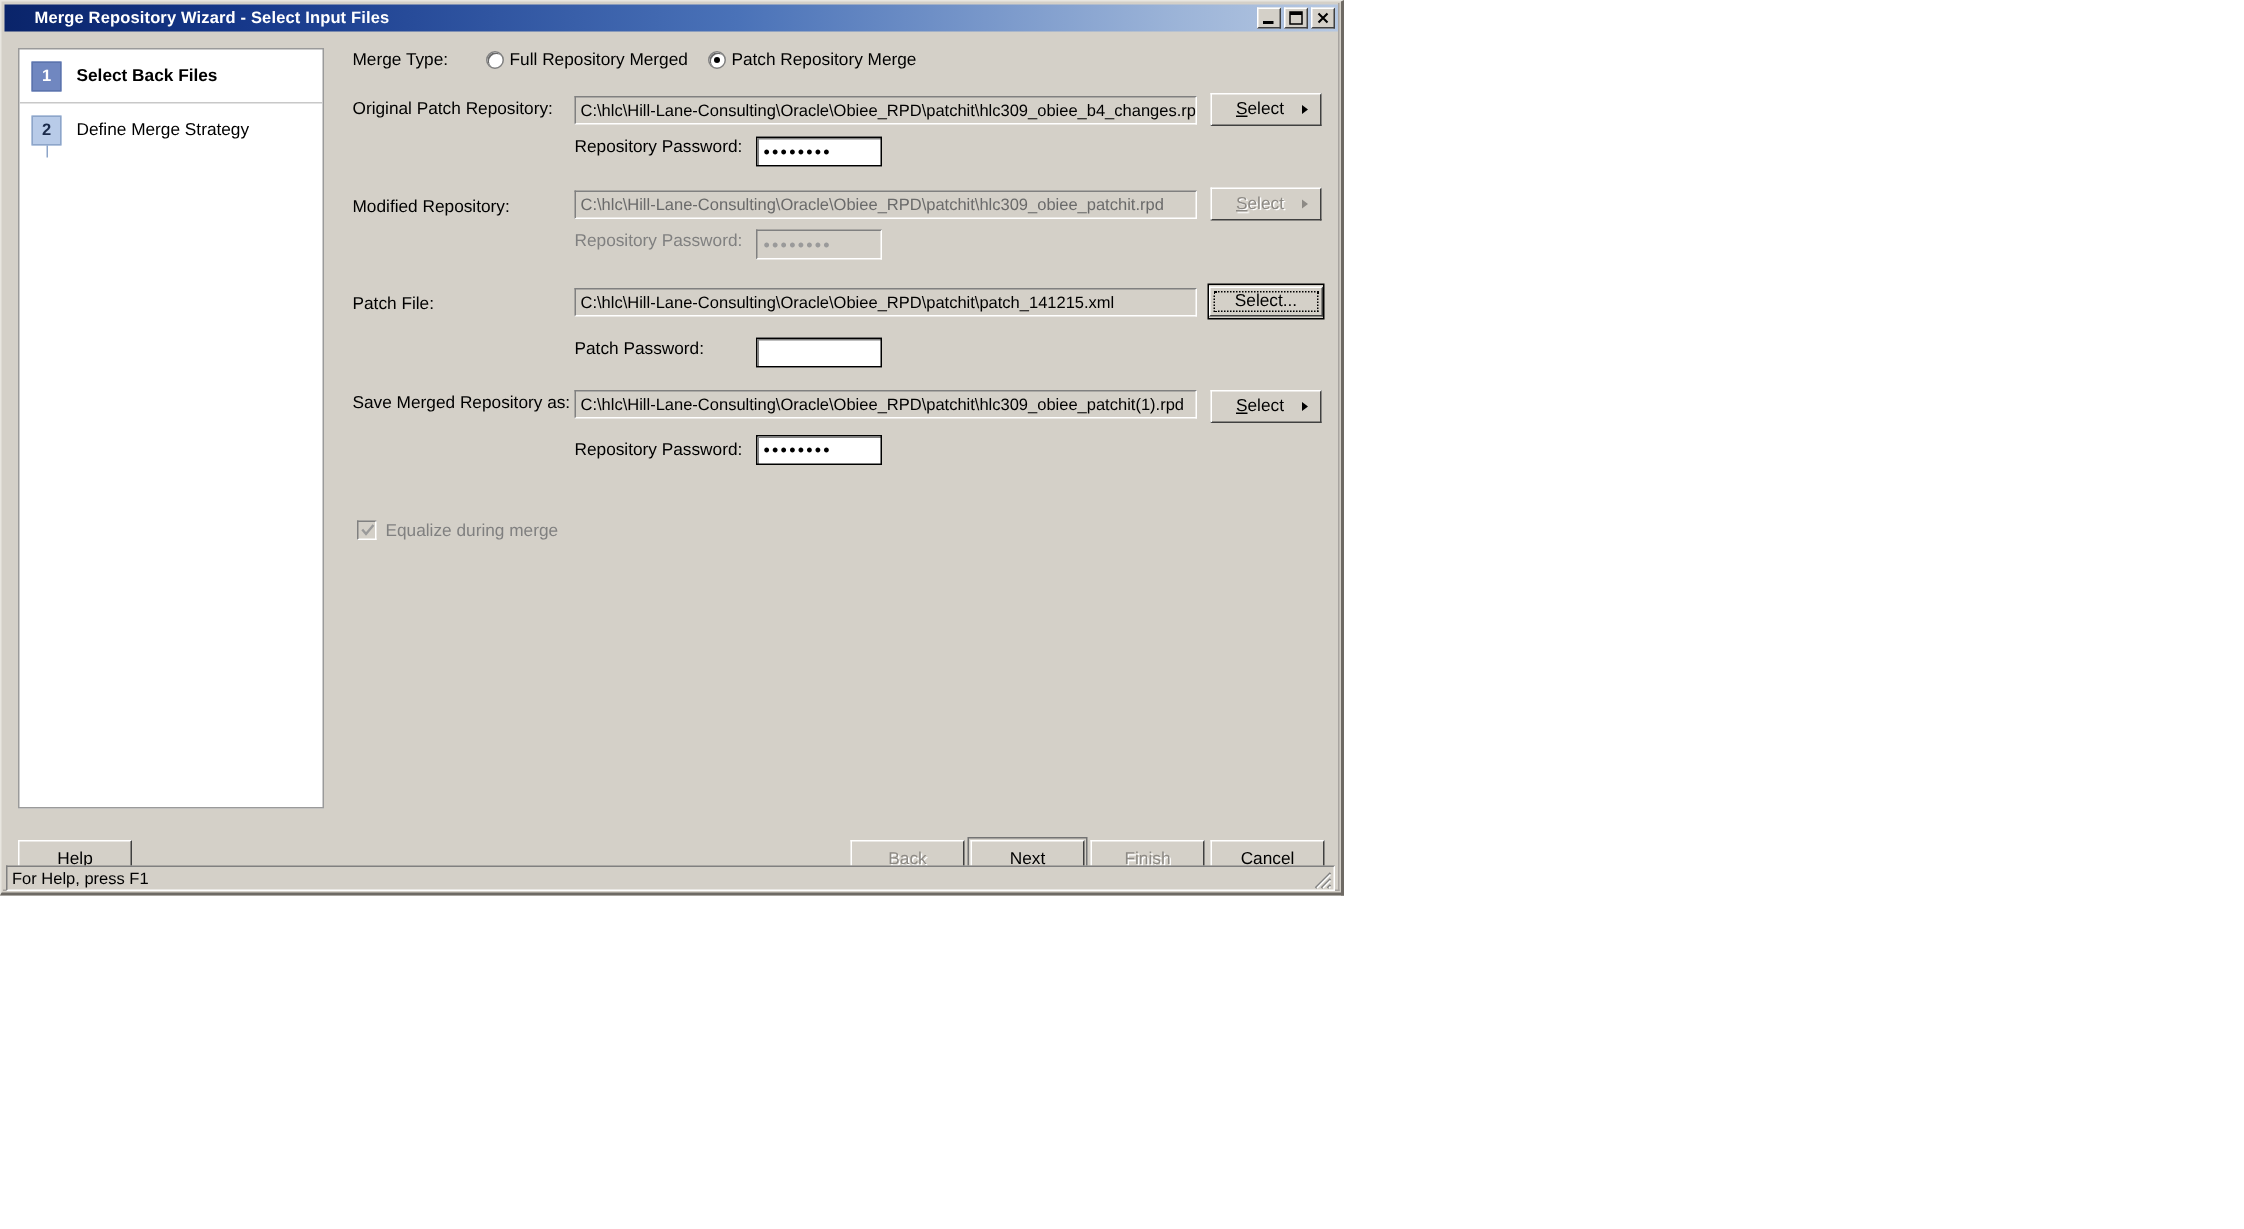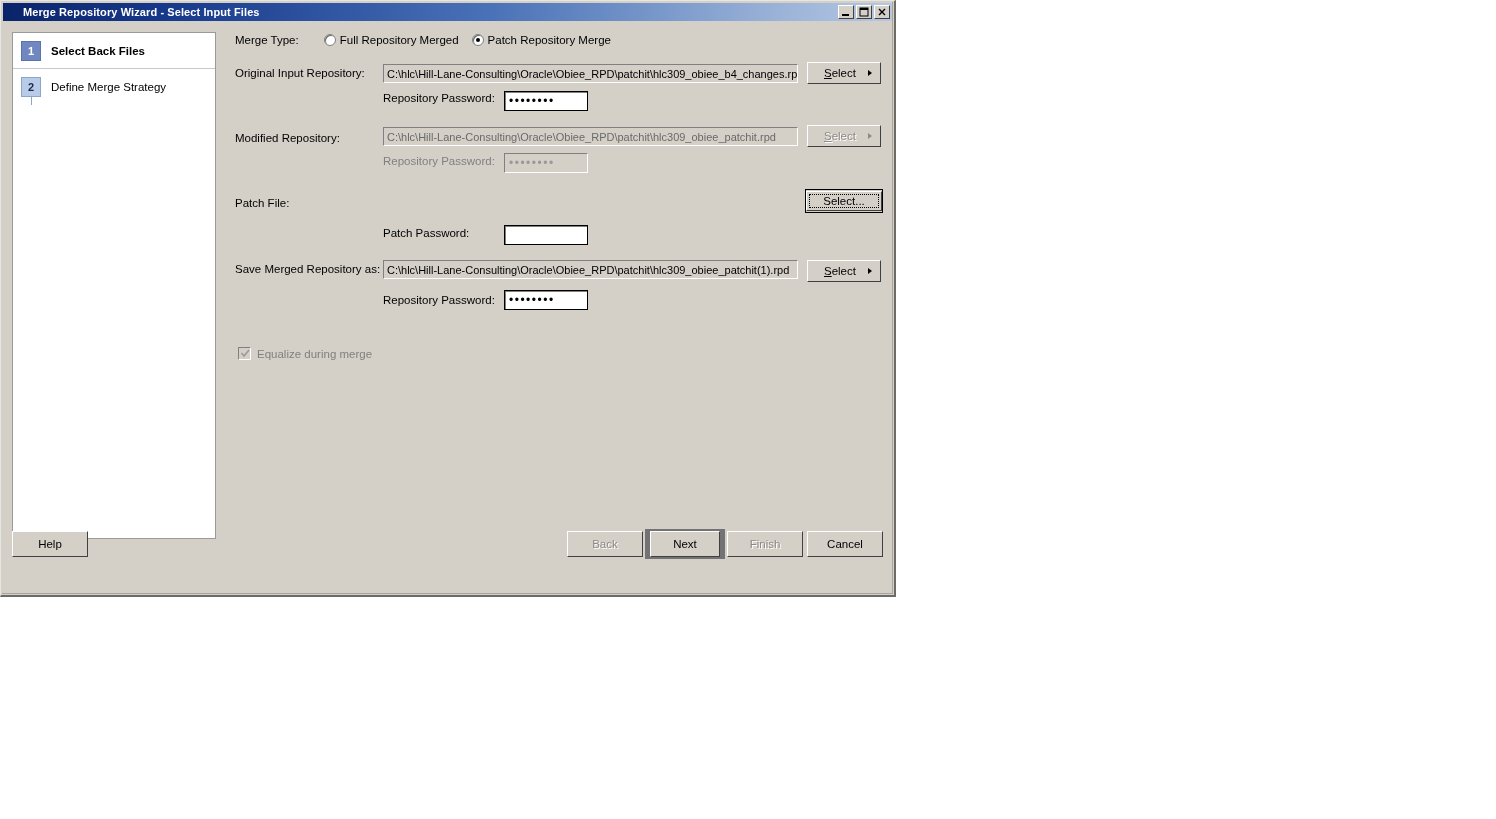--- a/index.html
+++ b/index.html
@@ -294,21 +294,21 @@
     font-size: 11.5px;
     color: #000000;
     font-family: "Liberation Sans", sans-serif;
     white-space: nowrap;
   }
 
   
   #bottom-bar {
     position: absolute;
     left: 0;
-    top: 529px;
+    top: 558px;
     width: 1042px;
     height: 30px;
   }
   #help-btn {
     position: absolute;
     left: 11px;
     top: 1px;
     width: 76px;
     height: 26px;
   }
@@ -316,21 +316,21 @@
     position: absolute;
     top: 1px;
     width: 76px;
     height: 26px;
   }
   #next-frame {
     position: absolute;
     top: -1px;
     width: 80px;
     height: 30px;
-    border: 5px solid #737373;
+    border: 1px solid #737373;
     box-sizing: border-box;
     background: #d4d0c8;
     display: flex;
     align-items: center;
     justify-content: center;
   }
   #next-frame .btn { width: 76px; height: 26px; }
 
   
   #status-bar {
@@ -412,21 +412,21 @@
       </div>
       <div class="radio-wrap" style="margin-left:13px;">
         <span class="radio">
             <span class="dot"></span>
           </span>
         <span class="radio-label">Patch Repository Merge</span>
       </div>
     </div>
 
     <div class="row" style="left:9px; top:38px;">
-      <div class="field-label">Original Input Repository:</div>
+      <div class="field-label">Original Patch Repository:</div>
     </div>
     <div class="path-box" style="position:absolute; left:157px; top:35px; width:415px;">C:\hlc\Hill-Lane-Consulting\Oracle\Obiee_RPD\patchit\hlc309_obiee_b4_changes.rpd</div>
     <div class="btn select-btn" style="position:absolute; left:581px; top:33px;">
       <span><span class="accel">S</span>elect</span>
       <span class="arrow"></span>
     </div>
     <div class="row" style="left:157px; top:63px;">
       <div class="field-label">Repository Password:</div>
     </div>
     <div class="pwd-box outline" style="position:absolute; left:278px; top:62px;">••••••••</div>
@@ -440,20 +440,21 @@
       <span class="arrow"></span>
     </div>
     <div class="row" style="left:157px; top:126px;">
       <div class="field-label disabled">Repository Password:</div>
     </div>
     <div class="pwd-box disabled" style="position:absolute; left:278px; top:124px;">••••••••</div>
 
     <div class="row" style="left:9px; top:168px;">
       <div class="field-label">Patch File:</div>
     </div>
+    <div class="path-box" style="position:absolute; left:157px; top:163px; width:415px;">C:\hlc\Hill-Lane-Consulting\Oracle\Obiee_RPD\patchit\patch_141215.xml</div>
     <div class="btn-focus-frame" style="position:absolute; left:579px; top:160px;">
       <div class="btn">
         <span class="inner-dots"></span>
         <span>Select...</span>
       </div>
     </div>
     <div class="row" style="left:157px; top:198px;">
       <div class="field-label">Patch Password:</div>
     </div>
     <div class="pwd-box outline" style="position:absolute; left:278px; top:196px;"></div>
@@ -484,13 +485,20 @@
   <div id="bottom-bar">
     <div class="btn" id="help-btn">Help</div>
     <div class="btn nav-btn disabled" style="left:566px;">Back</div>
     <div id="next-frame" style="left:644px;">
       <div class="btn">Next</div>
     </div>
     <div class="btn nav-btn disabled" style="left:726px;">Finish</div>
     <div class="btn nav-btn" style="left:806px;">Cancel</div>
   </div>
 
+  <div id="status-bar">
+    <div id="status-text">For Help, press F1</div>
+    <svg id="resize-grip" viewBox="0 0 14 14">
+      <path d="M13 3 L3 13 M13 7 L7 13 M13 11 L11 13" stroke="#808080" stroke-width="1.4" fill="none"></path>
+      <path d="M13 4 L4 13 M13 8 L8 13 M13 12 L12 13" stroke="#ffffff" stroke-width="1" fill="none"></path>
+    </svg>
+  </div>
 </div>
 
 </body></html>

